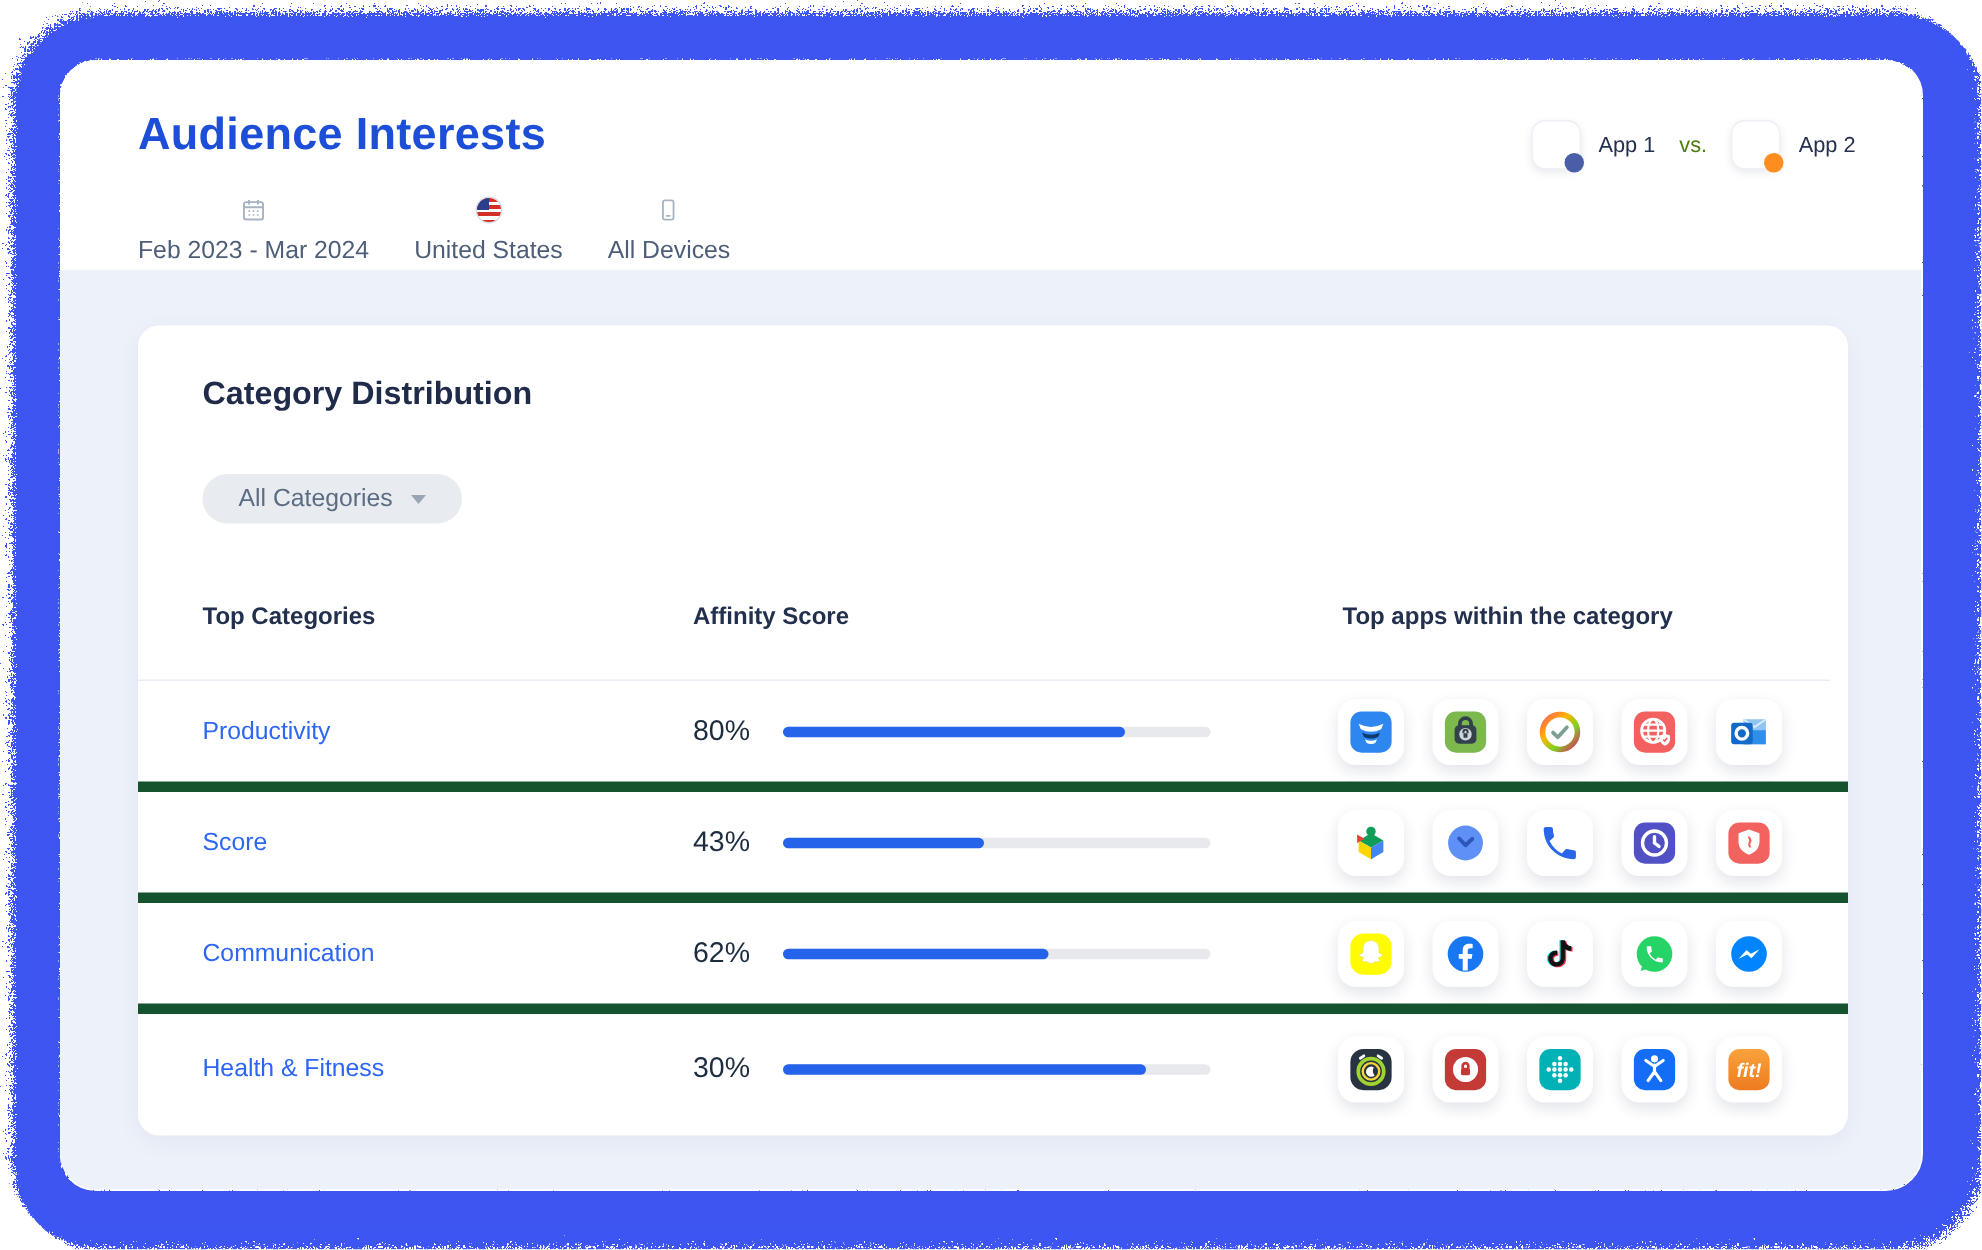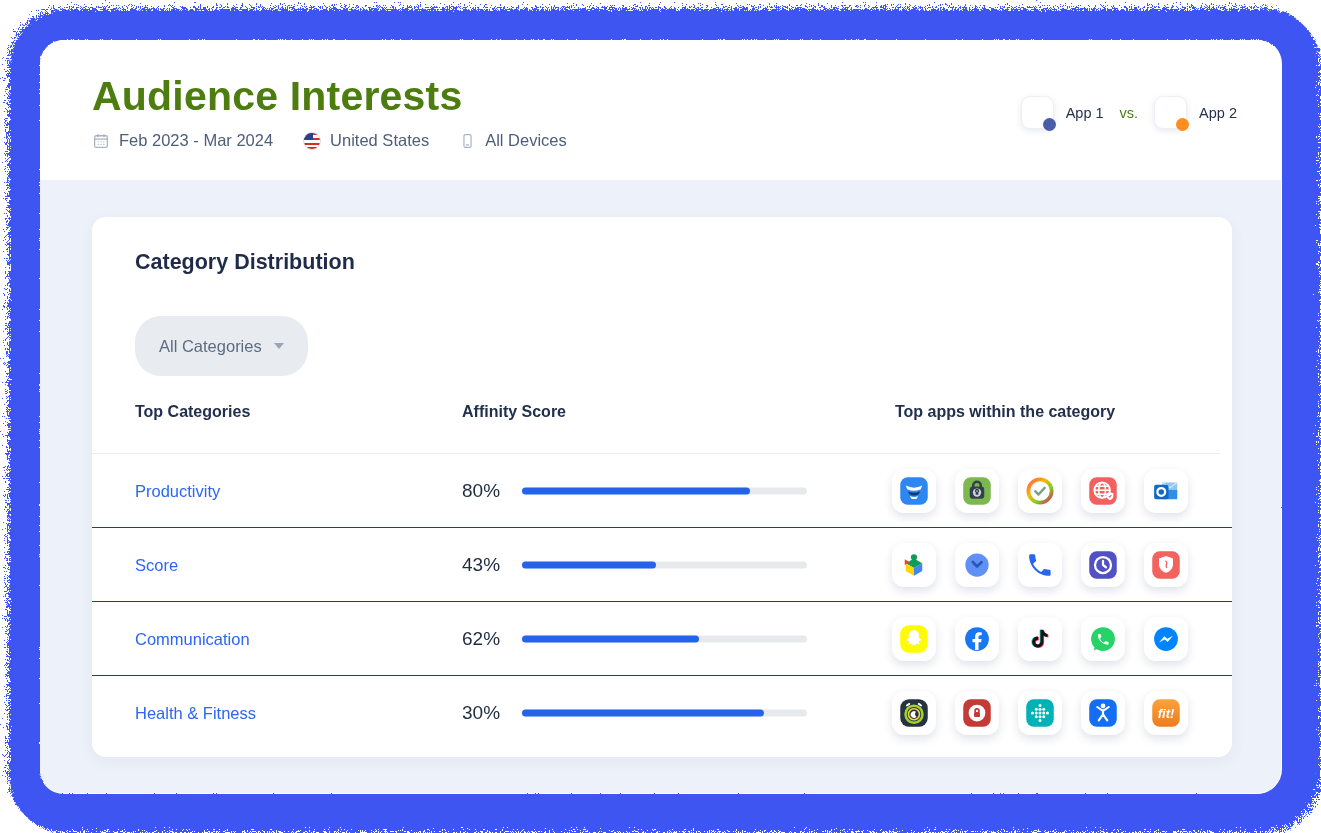--- a/index.html
+++ b/index.html
@@ -3,53 +3,53 @@
 <meta charset="utf-8">
 <style>
   html,body{margin:0;padding:0;background:#fff;}
   *{box-sizing:border-box;font-family:"Liberation Sans",sans-serif;}
   .stage{position:relative;width:1321px;height:833px;overflow:hidden;background:#fff;}
   .frame-svg{position:absolute;left:0;top:0;}
   .page{position:absolute;inset:40px;background:#fff;border-radius:24px;overflow:hidden;}
 
   
   .page-header{position:absolute;left:0;top:0;right:0;height:140px;background:#fff;}
-  .page-title{position:absolute;left:52px;top:33px;font-size:41px;font-weight:600;color:#4d7c0f;letter-spacing:.2px;}
+  .page-title{position:absolute;left:52px;top:33px;font-size:30px;font-weight:600;color:#1d4ed8;letter-spacing:.2px;}
   .meta-row{position:absolute;left:52px;top:91px;display:flex;align-items:center;gap:30px;}
-  .meta-item{display:flex;align-items:center;gap:9px;font-size:16.5px;color:#4e5e79;}
+  .meta-item{display:flex;align-items:center;gap:9px;font-size:16.5px;color:#4e5e79;flex-direction:column;}
   .meta-item svg{display:block;}
   .flag{width:18px;height:18px;border-radius:50%;overflow:hidden;position:relative;border:.5px solid #d9dee6;
         background:repeating-linear-gradient(180deg,#d22f27 0 2.4px,#ffffff 2.4px 4.8px);}
   .flag .canton{position:absolute;left:0;top:0;width:8.5px;height:7.5px;background:#2b3f8c;}
 
-  .compare{position:absolute;right:44px;top:56px;display:flex;align-items:center;gap:12px;}
+  .compare{position:absolute;right:44px;top:40px;display:flex;align-items:center;gap:12px;}
   .appbox{position:relative;width:33px;height:33px;background:#fff;border:1px solid #edf0f5;border-radius:9px;
           box-shadow:0 2px 6px rgba(25,40,80,.10);}
   .appbox .dot{position:absolute;right:-3px;bottom:-3px;width:13px;height:13px;border-radius:50%;}
   .app-label{font-size:14.5px;color:#25304e;font-weight:500;}
   .vs-label{font-size:14.5px;color:#4d7c0f;margin:0 4px;}
 
   
   .page-body{position:absolute;left:0;top:140px;right:0;bottom:0;background:#edf1f9;}
 
   
   .card{position:absolute;left:52px;top:37px;width:1140px;height:540px;background:#fff;border-radius:14px;
         box-shadow:0 4px 16px rgba(25,40,90,.05);}
   .card-title{position:absolute;left:43px;top:33px;font-size:21.5px;font-weight:600;color:#1f2b49;}
-  .filter-pill{position:absolute;left:43px;top:99px;height:60px;display:inline-flex;align-items:center;gap:12px;
+  .filter-pill{position:absolute;left:43px;top:99px;height:33px;display:inline-flex;align-items:center;gap:12px;
         padding:0 24px;background:#e8ecf1;border-radius:26px;font-size:16.5px;color:#5c6c83;cursor:pointer;}
   .caret{width:0;height:0;border-left:5px solid transparent;border-right:5px solid transparent;border-top:6px solid #9aa5b5;}
 
   .thead{position:absolute;left:0;top:186px;right:12px;height:51px;}
   .th{position:absolute;font-size:16px;font-weight:600;color:#22304e;}
   .th.c1{left:43px;} .th.c2{left:370px;} .th.c3{left:803px;}
   .thead .rule{position:absolute;left:0;right:0;bottom:0;height:1px;background:#e9edf3;}
 
   .tbody{position:absolute;left:0;top:237px;right:0;}
-  .trow{position:relative;height:74px;border-bottom:1px solid #14532d;}
+  .trow{position:relative;height:74px;border-bottom:7px solid #14532d;}
   .trow:last-child{border-bottom:none;}
   .cat{position:absolute;left:43px;top:50%;transform:translateY(-50%);font-size:16.5px;font-weight:500;
        color:#2c66f4;text-decoration:none;cursor:pointer;}
   .pct{position:absolute;left:370px;top:50%;transform:translateY(-50%);font-size:19px;font-weight:500;color:#1e2c40;}
   .bar{position:absolute;left:430px;top:50%;transform:translateY(-50%);width:285px;height:7px;border-radius:4px;background:#e7e9ed;}
   .bar .fill{height:100%;border-radius:4px;background:var(--accent,#2563eb);}
   .apps{position:absolute;left:800px;top:50%;transform:translateY(-50%);display:flex;gap:19px;}
   .apptile{width:44px;height:44px;background:#fff;border-radius:12px;box-shadow:0 4px 10px rgba(25,40,90,.13);
            display:flex;align-items:center;justify-content:center;cursor:pointer;}
   .apptile svg{width:30px;height:30px;display:block;}

